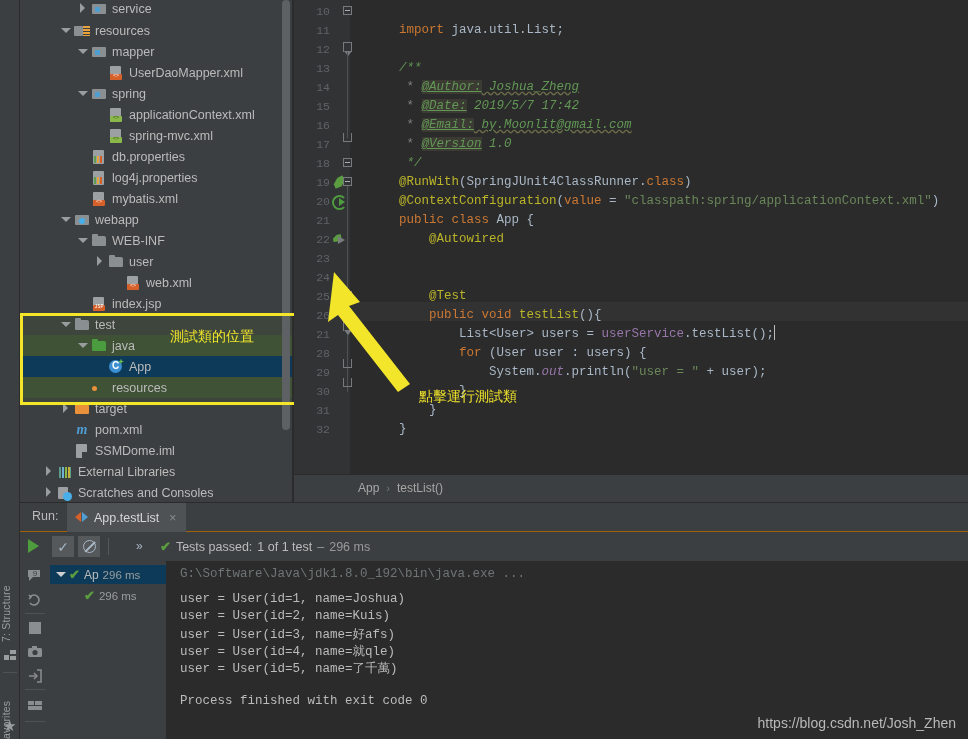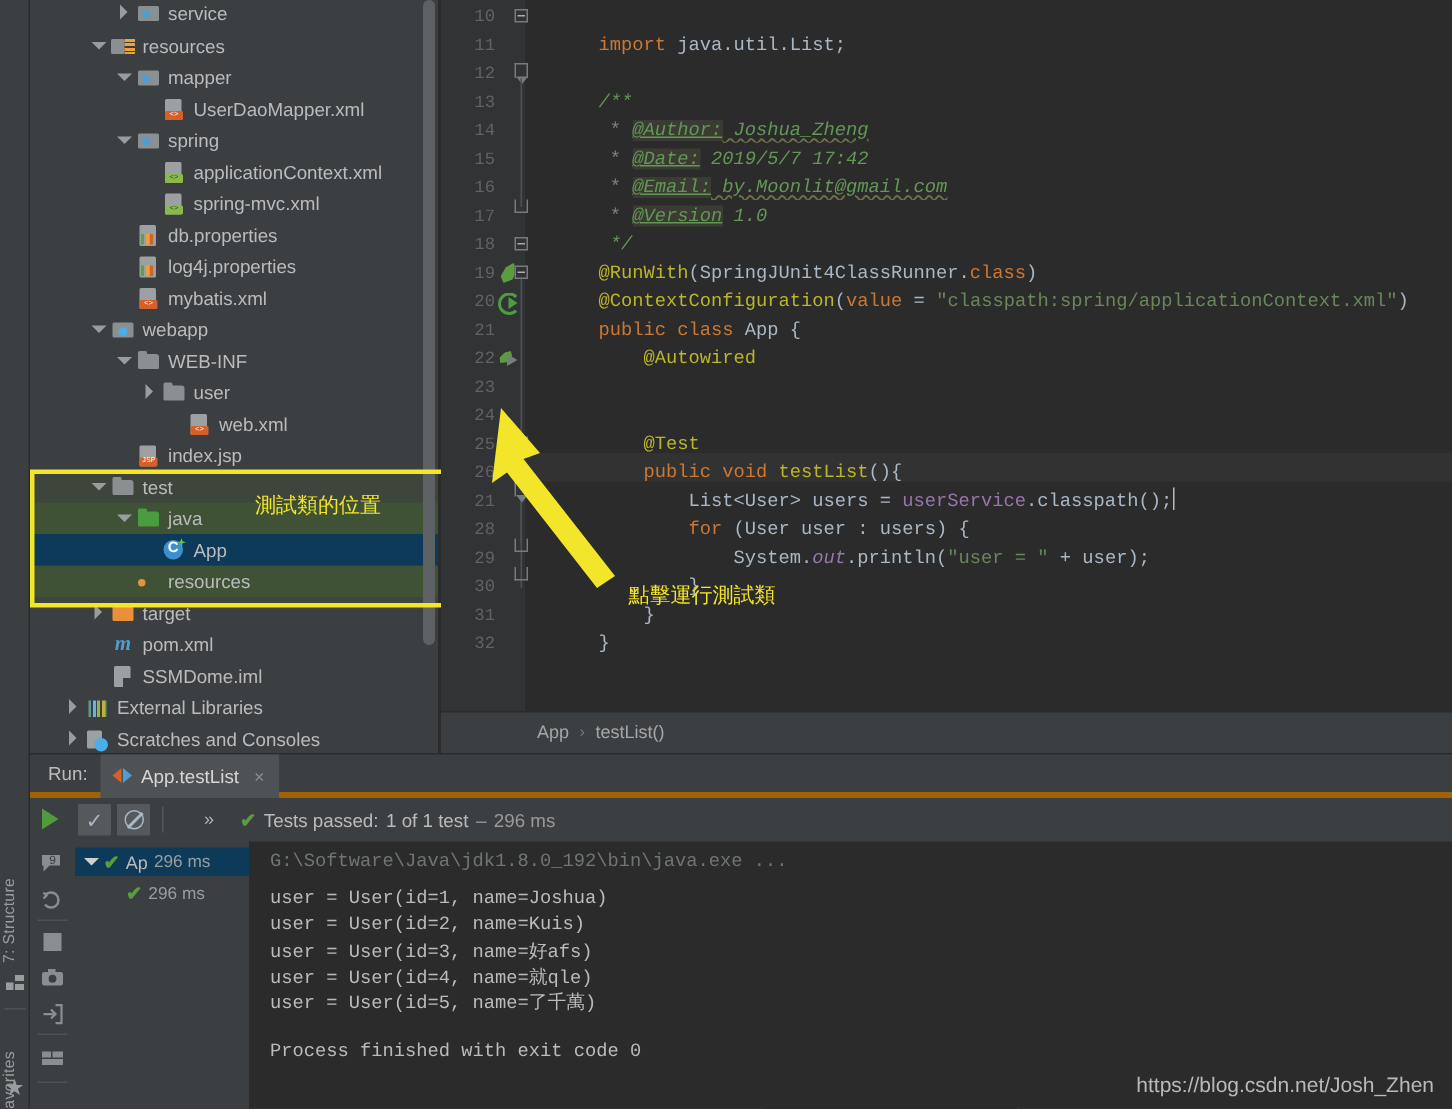--- a/index.html
+++ b/index.html
@@ -269,21 +269,21 @@
   }
   .bc-sep { color:#777a7c; margin:0 7px; font-size:11px; }
 
   
   .run-pane {
     position:absolute; left:20px; top:502px; width:948px; height:237px;
     background:#3c3f41; border-top:1px solid #2b2b2b;
   }
   .run-tabrow {
     position:absolute; left:0; top:0; width:948px; height:29px;
-    border-bottom:4px solid #a16207;
+    border-bottom:1px solid #a16207;
   }
   .run-label {
     position:absolute; left:12px; top:6px; font-size:12.5px; color:#bbbbbb;
   }
   .run-tab {
     position:absolute; left:47px; top:0; height:29px; padding:0 10px 0 8px;
     display:flex; align-items:center; gap:6px;
     background:#4e5254; font-size:12.5px; color:#d6d6d6;
   }
   .tab-ic { width:13px; height:13px; position:relative; }
@@ -629,21 +629,21 @@
     <div class="cl" style="top:211px; padding-left:30px;">
       <span class="k-ann">@Autowired</span>
     </div>
     <div class="cl" style="top:268px; padding-left:30px;text-align:right;">
       <span class="k-ann">@Test</span>
     </div>
     <div class="cl" style="top:287px; padding-left:30px;">
       <span class="k-kw">public void </span><span class="k-ann">testList</span><span class="k-txt">(){</span>
     </div>
     <div class="cl" style="top:306px; padding-left:60px;">
-      <span class="k-txt">List&lt;User&gt; users = </span><span class="k-field">userService</span><span class="k-txt">.classpath();</span><span class="caret" style="display:inline-block;vertical-align:-2px;"></span>
+      <span class="k-txt">List&lt;User&gt; users = </span><span class="k-field">userService</span><span class="k-txt">.testList();</span><span class="caret" style="display:inline-block;vertical-align:-2px;"></span>
     </div>
     <div class="cl" style="top:325px; padding-left:60px;">
       <span class="k-kw">for </span><span class="k-txt">(User user : users) {</span>
     </div>
     <div class="cl" style="top:344px; padding-left:90px;">
       <span class="k-txt">System.</span><span class="k-static">out</span><span class="k-txt">.println(</span><span class="k-str">"user = "</span><span class="k-txt"> + user);</span>
     </div>
     <div class="cl" style="top:363px; padding-left:60px;">
       <span class="k-txt">}</span>
     </div>

